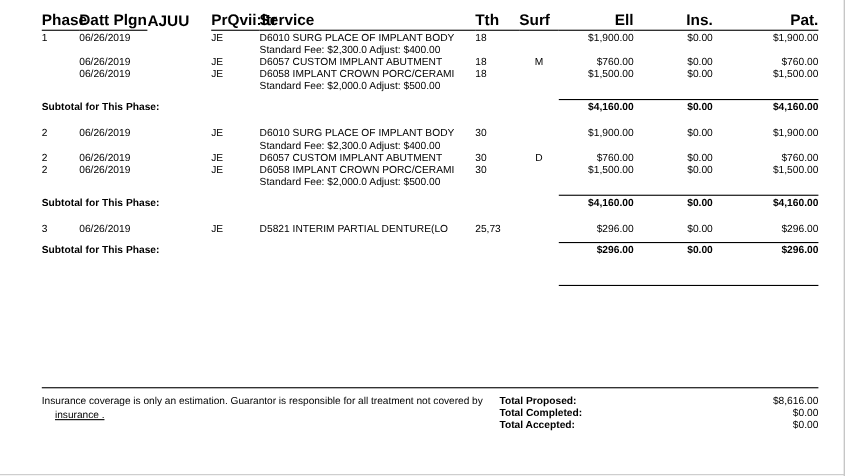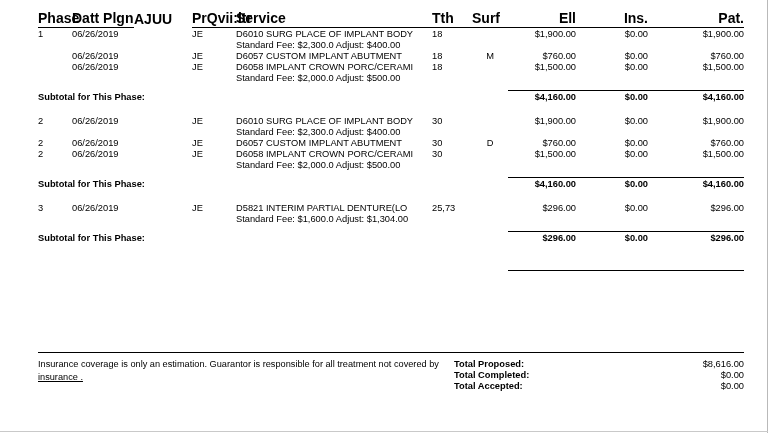--- a/index.html
+++ b/index.html
@@ -119,21 +119,21 @@
     margin: 0 0 4px 0;
   }
   .disclaimer {
     position: absolute;
     left: 0;
     top: 6px;
     width: 430px;
     font-size: 9.2px;
     line-height: 13px;
   }
-  .disclaimer .u { text-decoration: underline; }
+  .disclaimer .u { text-decoration: underline; margin-left: 12px; }
   .totals {
     position: absolute;
     right: 0;
     top: 6px;
     width: 290px;
   }
   .totals table {
     border-collapse: collapse;
     width: 100%;
   }
@@ -338,27 +338,20 @@
         <td>06/26/2019</td>
         <td></td>
         <td>JE</td>
         <td>D5821   INTERIM PARTIAL DENTURE(LO</td>
         <td>25,73</td>
         <td class="c"></td>
         <td class="r">$296.00</td>
         <td class="r">$0.00</td>
         <td class="r">$296.00</td>
       </tr>
-      <tr>
-        <td></td>
-          <td></td>
-          <td></td>
-          <td></td>
-        <td class="fee-line" colspan="6">Standard Fee: $1,600.0 Adjust: $1,304.00</td>
-      </tr>
 
       <tr class="spacer-sm">
           <td colspan="10"></td>
         </tr>
       <tr>
         <td colspan="7" class="rule-cell"></td>
         <td colspan="3" class="rule-cell">
             <div class="rule"></div>
           </td>
       </tr>

